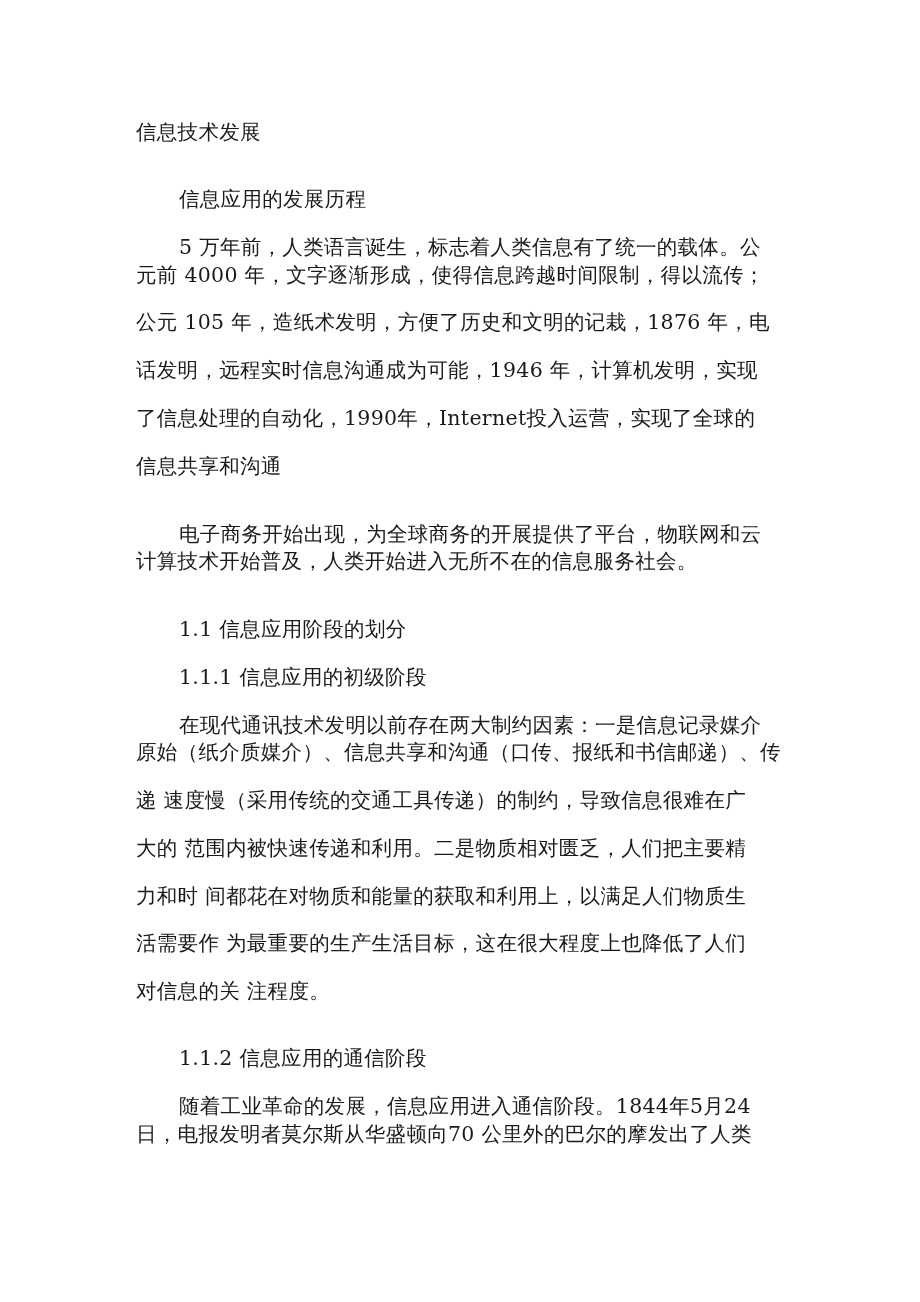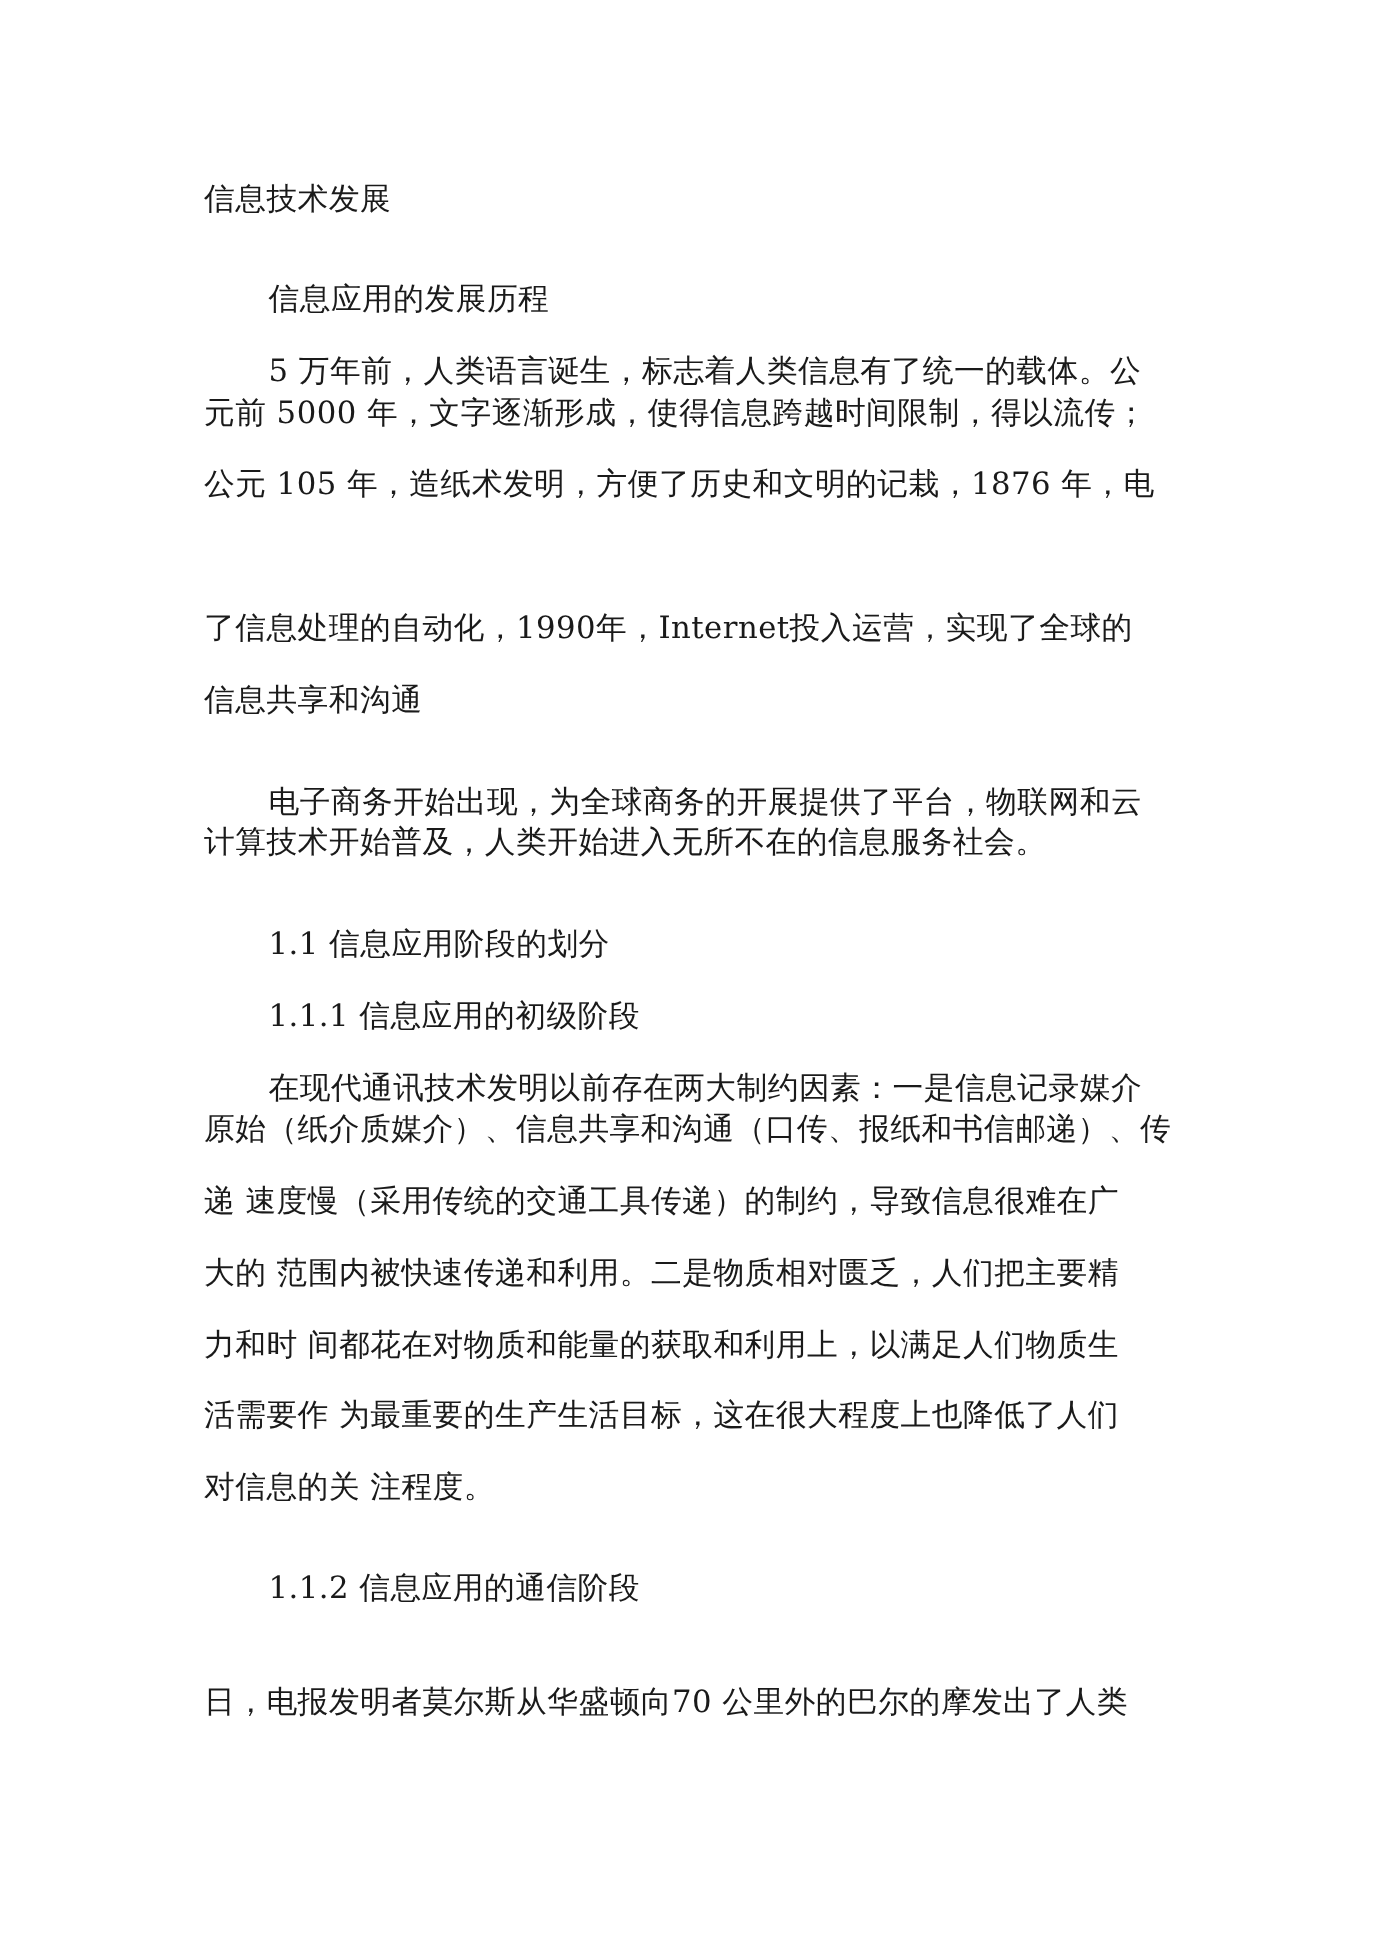--- a/index.html
+++ b/index.html
@@ -32,30 +32,32 @@
   }
   .indent { left: 179px; margin-top: 20px; }
 </style>
 </head>
 <body>
 
 <div class="page">
   <div class="line" style="top:103px">信息技术发展</div>
   <div class="line indent" style="top:150px">信息应用的发展历程</div>
   <div class="line indent" style="top:198px">5 万年前，人类语言诞生，标志着人类信息有了统一的载体。公</div>
-  <div class="line" style="top:246px">元前 5000 年，文字逐渐形成，使得信息跨越时间限制，得以流传；</div>
+  <div class="line" style="top:246px">元前 4000 年，文字逐渐形成，使得信息跨越时间限制，得以流传；</div>
   <div class="line" style="top:293px">公元 105 年，造纸术发明，方便了历史和文明的记栽，1876 年，电</div>
+  <div class="line" style="top:341px">话发明，远程实时信息沟通成为可能，1946 年，计算机发明，实现</div>
   <div class="line" style="top:389px">了信息处理的自动化，1990年，Internet投入运营，实现了全球的</div>
   <div class="line" style="top:437px">信息共享和沟通</div>
   <div class="line indent" style="top:485px">电子商务开始出现，为全球商务的开展提供了平台，物联网和云</div>
   <div class="line" style="top:532px">计算技术开始普及，人类开始进入无所不在的信息服务社会。</div>
   <div class="line indent" style="top:580px">1.1 信息应用阶段的划分</div>
   <div class="line indent" style="top:628px">1.1.1 信息应用的初级阶段</div>
   <div class="line indent" style="top:676px">在现代通讯技术发明以前存在两大制约因素：一是信息记录媒介</div>
   <div class="line" style="top:723px">原始（纸介质媒介）、信息共享和沟通（口传、报纸和书信邮递）、传</div>
   <div class="line" style="top:771px">递 速度慢（采用传统的交通工具传递）的制约，导致信息很难在广</div>
   <div class="line" style="top:819px">大的 范围内被快速传递和利用。二是物质相对匮乏，人们把主要精</div>
   <div class="line" style="top:867px">力和时 间都花在对物质和能量的获取和利用上，以满足人们物质生</div>
   <div class="line" style="top:962px">对信息的关 注程度。</div>
   <div class="line" style="top:914px">活需要作 为最重要的生产生活目标，这在很大程度上也降低了人们</div>
   <div class="line indent" style="top:1009px">1.1.2 信息应用的通信阶段</div>
+  <div class="line indent" style="top:1057px">随着工业革命的发展，信息应用进入通信阶段。1844年5月24</div>
   <div class="line" style="top:1105px">日，电报发明者莫尔斯从华盛顿向70 公里外的巴尔的摩发出了人类</div>
 </div>
 
 </body></html>

